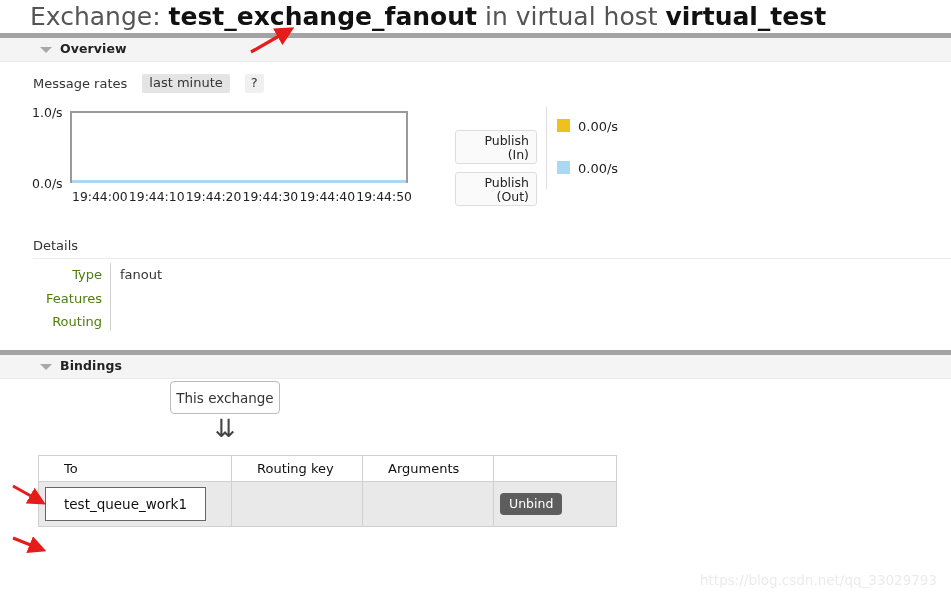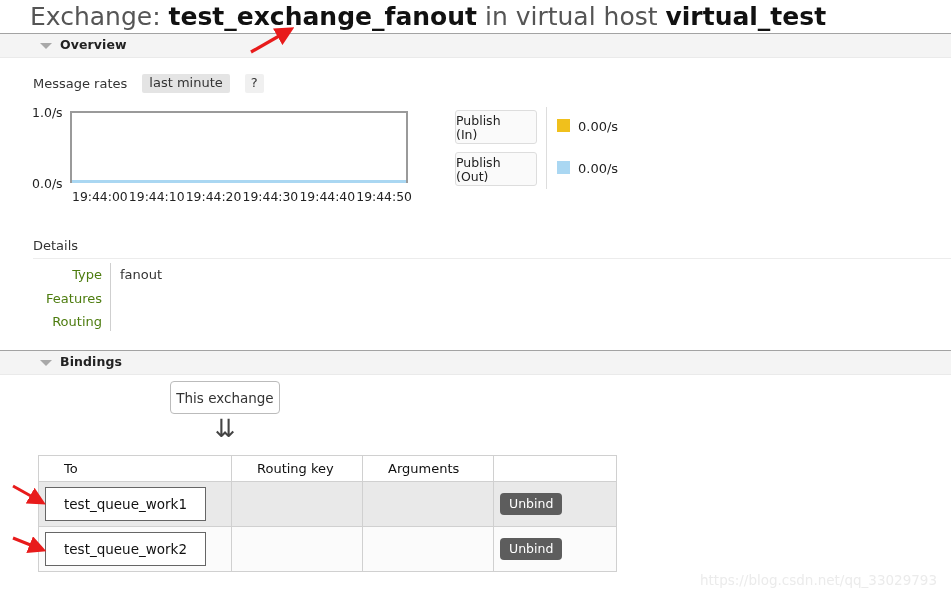--- a/index.html
+++ b/index.html
@@ -30,21 +30,21 @@
   .page-title .muted { color: #555555; }
   .page-title .strong { color: #111111; font-weight: bold; }
 
   
   .section-bar {
     position: absolute;
     left: 0;
     width: 951px;
     height: 23px;
     background: #f4f4f4;
-    border-top: 1px solid #a3a3a3;
+    border-top: 5px solid #a3a3a3;
     border-bottom: 1px solid #eaeaea;
   }
   .section-bar .tri {
     position: absolute;
     left: 40px;
     top: 9px;
     width: 0; height: 0;
     border-left: 6px solid transparent;
     border-right: 6px solid transparent;
     border-top: 6px solid #a8a8a8;
@@ -129,24 +129,26 @@
 
   
   .series-btn {
     position: absolute;
     width: 82px;
     height: 34px;
     background: #fafafa;
     border: 1px solid #dddddd;
     border-radius: 3px;
     box-sizing: border-box;
+    text-align: right;
     padding: 3px 7px 0 0;
     font-size: 12.5px;
     line-height: 14px;
     color: #222222;
+    margin-top: 20px;
   }
   .series-btn.in  { left: 455px; top: 110px; }
   .series-btn.out { left: 455px; top: 152px; }
 
   .legend-divider {
     position: absolute;
     left: 546px;
     top: 107px;
     width: 1px;
     height: 82px;
@@ -402,30 +404,20 @@
     <tr class="row-a">
       <td>
         <span class="queue-box">test_queue_work1</span>
       </td>
       <td></td>
       <td></td>
       <td class="cell-act">
         <span class="unbind-btn">Unbind</span>
       </td>
     </tr>
-    <tr class="row-b">
-      <td>
-        <span class="queue-box">test_queue_work2</span>
-      </td>
-      <td></td>
-      <td></td>
-      <td class="cell-act">
-        <span class="unbind-btn">Unbind</span>
-      </td>
-    </tr>
   </tbody>
 </table>
 
 <svg class="arrow arrow-title" width="48" height="30" viewBox="0 0 48 30">
   <defs>
     <marker id="ah1" markerWidth="6" markerHeight="6" refX="3" refY="3" orient="auto">
       <path d="M0,0 L6,3 L0,6 z" fill="#e81b1b"></path>
     </marker>
   </defs>
   <line x1="3" y1="26" x2="38" y2="6" stroke="#e81b1b" stroke-width="3.2" marker-end="url(#ah1)"></line>

